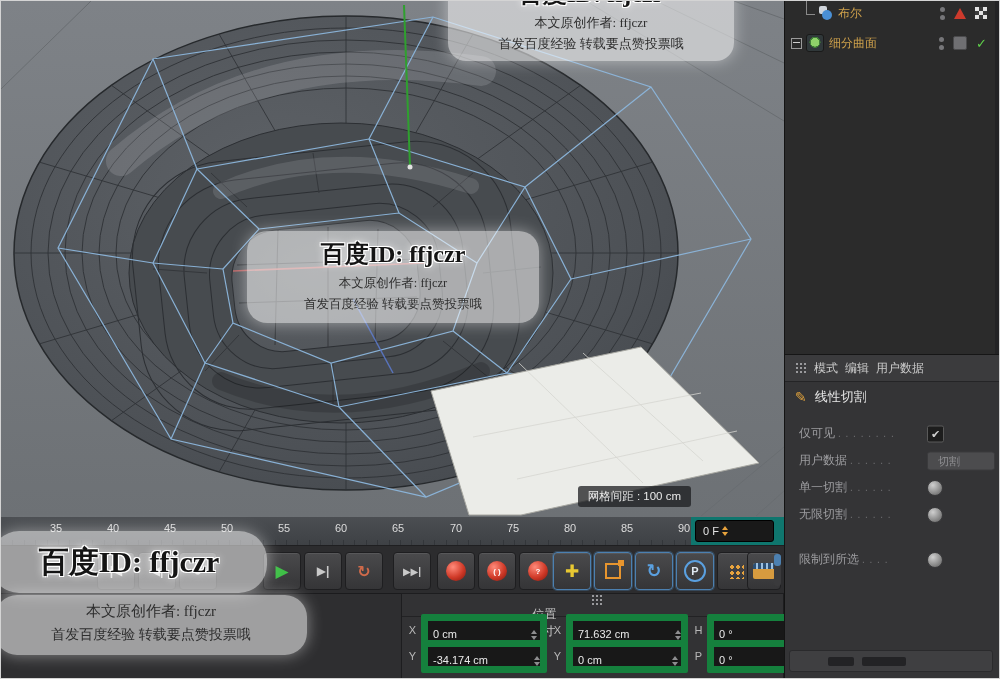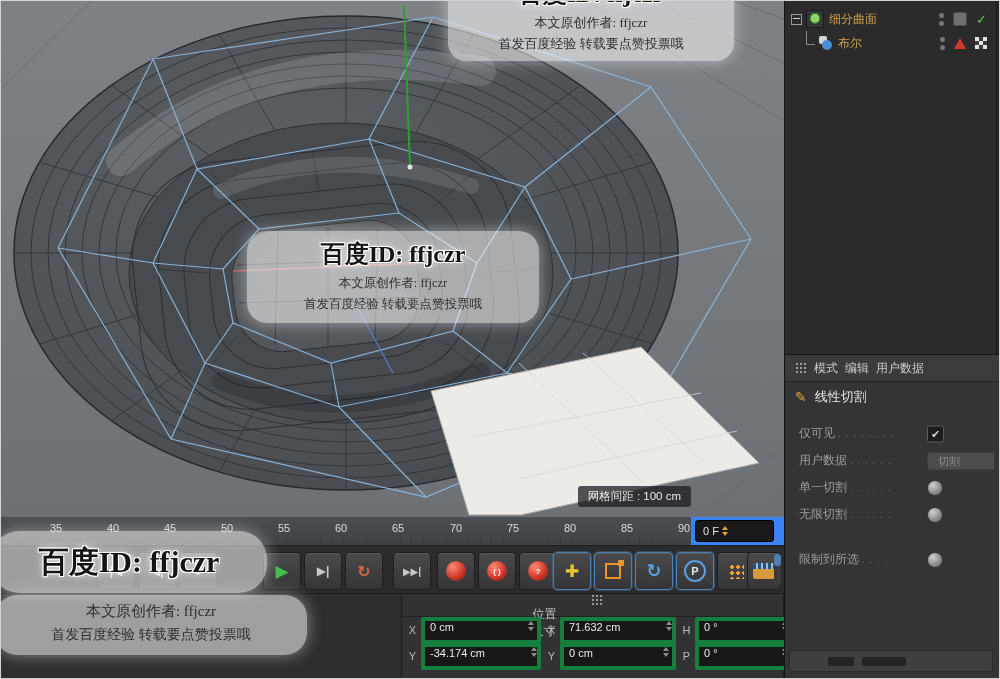--- a/index.html
+++ b/index.html
@@ -10,21 +10,21 @@
   #viewport{position:absolute;left:0;top:0;width:706px;height:516px;}
   #grid-label{position:absolute;right:16px;bottom:10px;background:rgba(28,30,32,.75);color:#e9e9e9;
               font-size:11.5px;padding:3px 10px;border-radius:3px;}
 
   
   #ruler{position:absolute;left:0;top:516px;width:690px;height:28px;
          background:linear-gradient(#4b4e52,#3e4145);border-bottom:1px solid #26282b;overflow:hidden;}
   #ruler::before{content:"";position:absolute;left:0;right:0;bottom:0;height:5px;
          background:repeating-linear-gradient(90deg,#33363a 0 1px,transparent 1px 11.4px);}
   .tick{position:absolute;top:5px;width:30px;text-align:center;font-size:11px;color:#dcdcdc;}
-  #frame-area{position:absolute;left:690px;top:516px;width:93px;height:28px;background:#3b82f6;
+  #frame-area{position:absolute;left:690px;top:516px;width:93px;height:28px;background:#0f766e;
          display:flex;align-items:center;border-bottom:1px solid #1f1f21;}
   #frame-field{margin-left:4px;width:70px;height:20px;background:#191919;border:1px solid #000;
          border-radius:3px;display:flex;align-items:center;color:#e4e4e4;font-size:11px;padding-left:7px;}
 
   
   #transport{position:absolute;left:0;top:544px;width:783px;height:48px;background:#2c2c2e;border-top:1px solid #1f1f21;}
   .tgroup{position:absolute;top:6px;display:flex;gap:3px;}
   .tbtn{width:36px;height:36px;border-radius:4px;background:linear-gradient(#4a4a4c,#353537);
         border:1px solid #1e1e20;box-shadow:inset 0 1px 0 rgba(255,255,255,.08);
         display:flex;align-items:center;justify-content:center;color:#c9c9c9;font-size:12px;font-weight:bold;}
@@ -60,21 +60,21 @@
   #bottom-left{position:absolute;left:0;top:592px;width:400px;height:87px;background:#2e2e30;border-top:1px solid #1b1b1d;}
   #coords{position:absolute;left:400px;top:592px;width:383px;height:87px;background:#323234;
           border:1px solid #1d1d1f;box-sizing:border-box;}
   .coord-head{display:flex;align-items:center;height:22px;border-bottom:1px solid #222224;color:#c6c6c6;font-size:12px;flex-direction:column;}
   .coord-head .grid-ico{margin-left:8px;}
   .coord-head .h1{margin-left:10px;width:130px;}
   .coord-head .h2{width:122px;}
   .coord-row{display:flex;align-items:center;height:26px;padding:0 6px;gap:6px;}
   .ccell{display:flex;align-items:center;gap:4px;}
   .ccell .ax{color:#b8b8b8;font-size:11px;width:9px;text-align:center;}
-  .cfield{display:flex;align-items:flex-start;height:19px;background:#181818;border:4px solid #15803d;border-radius:2px;gap:46px;}
+  .cfield{display:flex;align-items:flex-end;height:19px;background:#181818;border:7px solid #15803d;border-radius:2px;gap:46px;}
   .cfield .val{font-size:11px;color:#eaeaea;padding-left:5px;flex:1;white-space:nowrap;}
   .w1 .cfield{width:112px;} .w2 .cfield{width:108px;} .w3 .cfield{width:92px;}
   .grid-ico{width:12px;height:12px;background-image:radial-gradient(circle,#9a9a9d 1.1px,transparent 1.3px);
             background-size:4px 4px;flex:none;}
 
   
   #right{position:absolute;left:783px;top:0;width:217px;height:679px;background:#2b2b2b;
          border-left:1px solid #141414;box-sizing:border-box;}
   #om{position:absolute;left:0;top:0;right:0;height:353px;}
   #om::after{content:"";position:absolute;right:0;top:0;width:6px;height:100%;background:#232325;}
@@ -375,46 +375,46 @@
               <i class="down"></i>
             </span>
         </div>
       </div>
     </div>
   </div>
 
   <div id="right">
 
     <div id="om">
+      <div class="om-row child">
+        <span class="elbow"></span>
+        <span class="boole-ico"></span>
+        <span class="om-name">布尔</span>
+        <span class="om-right">
+          <span class="vis-dots">
+              <i></i>
+              <i></i>
+            </span>
+          <span class="warn-tri"></span>
+          <span class="checker"></span>
+        </span>
+      </div>
       <div class="om-row" style="margin-top:6px">
         <span class="expander"></span>
         <span class="subdiv-ico"></span>
         <span class="om-name">细分曲面</span>
         <span class="om-right">
           <span class="vis-dots">
               <i></i>
               <i></i>
             </span>
           <span class="tag-square"></span>
           <span class="check">✓</span>
         </span>
       </div>
-      <div class="om-row child">
-        <span class="elbow"></span>
-        <span class="boole-ico"></span>
-        <span class="om-name">布尔</span>
-        <span class="om-right">
-          <span class="vis-dots">
-              <i></i>
-              <i></i>
-            </span>
-          <span class="warn-tri"></span>
-          <span class="checker"></span>
-        </span>
-      </div>
     </div>
 
     <div id="attr">
       <div class="attr-tabs">
         <span class="grid-ico"></span>
         <span>模式</span>
         <span>编辑</span>
         <span>用户数据</span>
       </div>
       <div class="tool-row">

